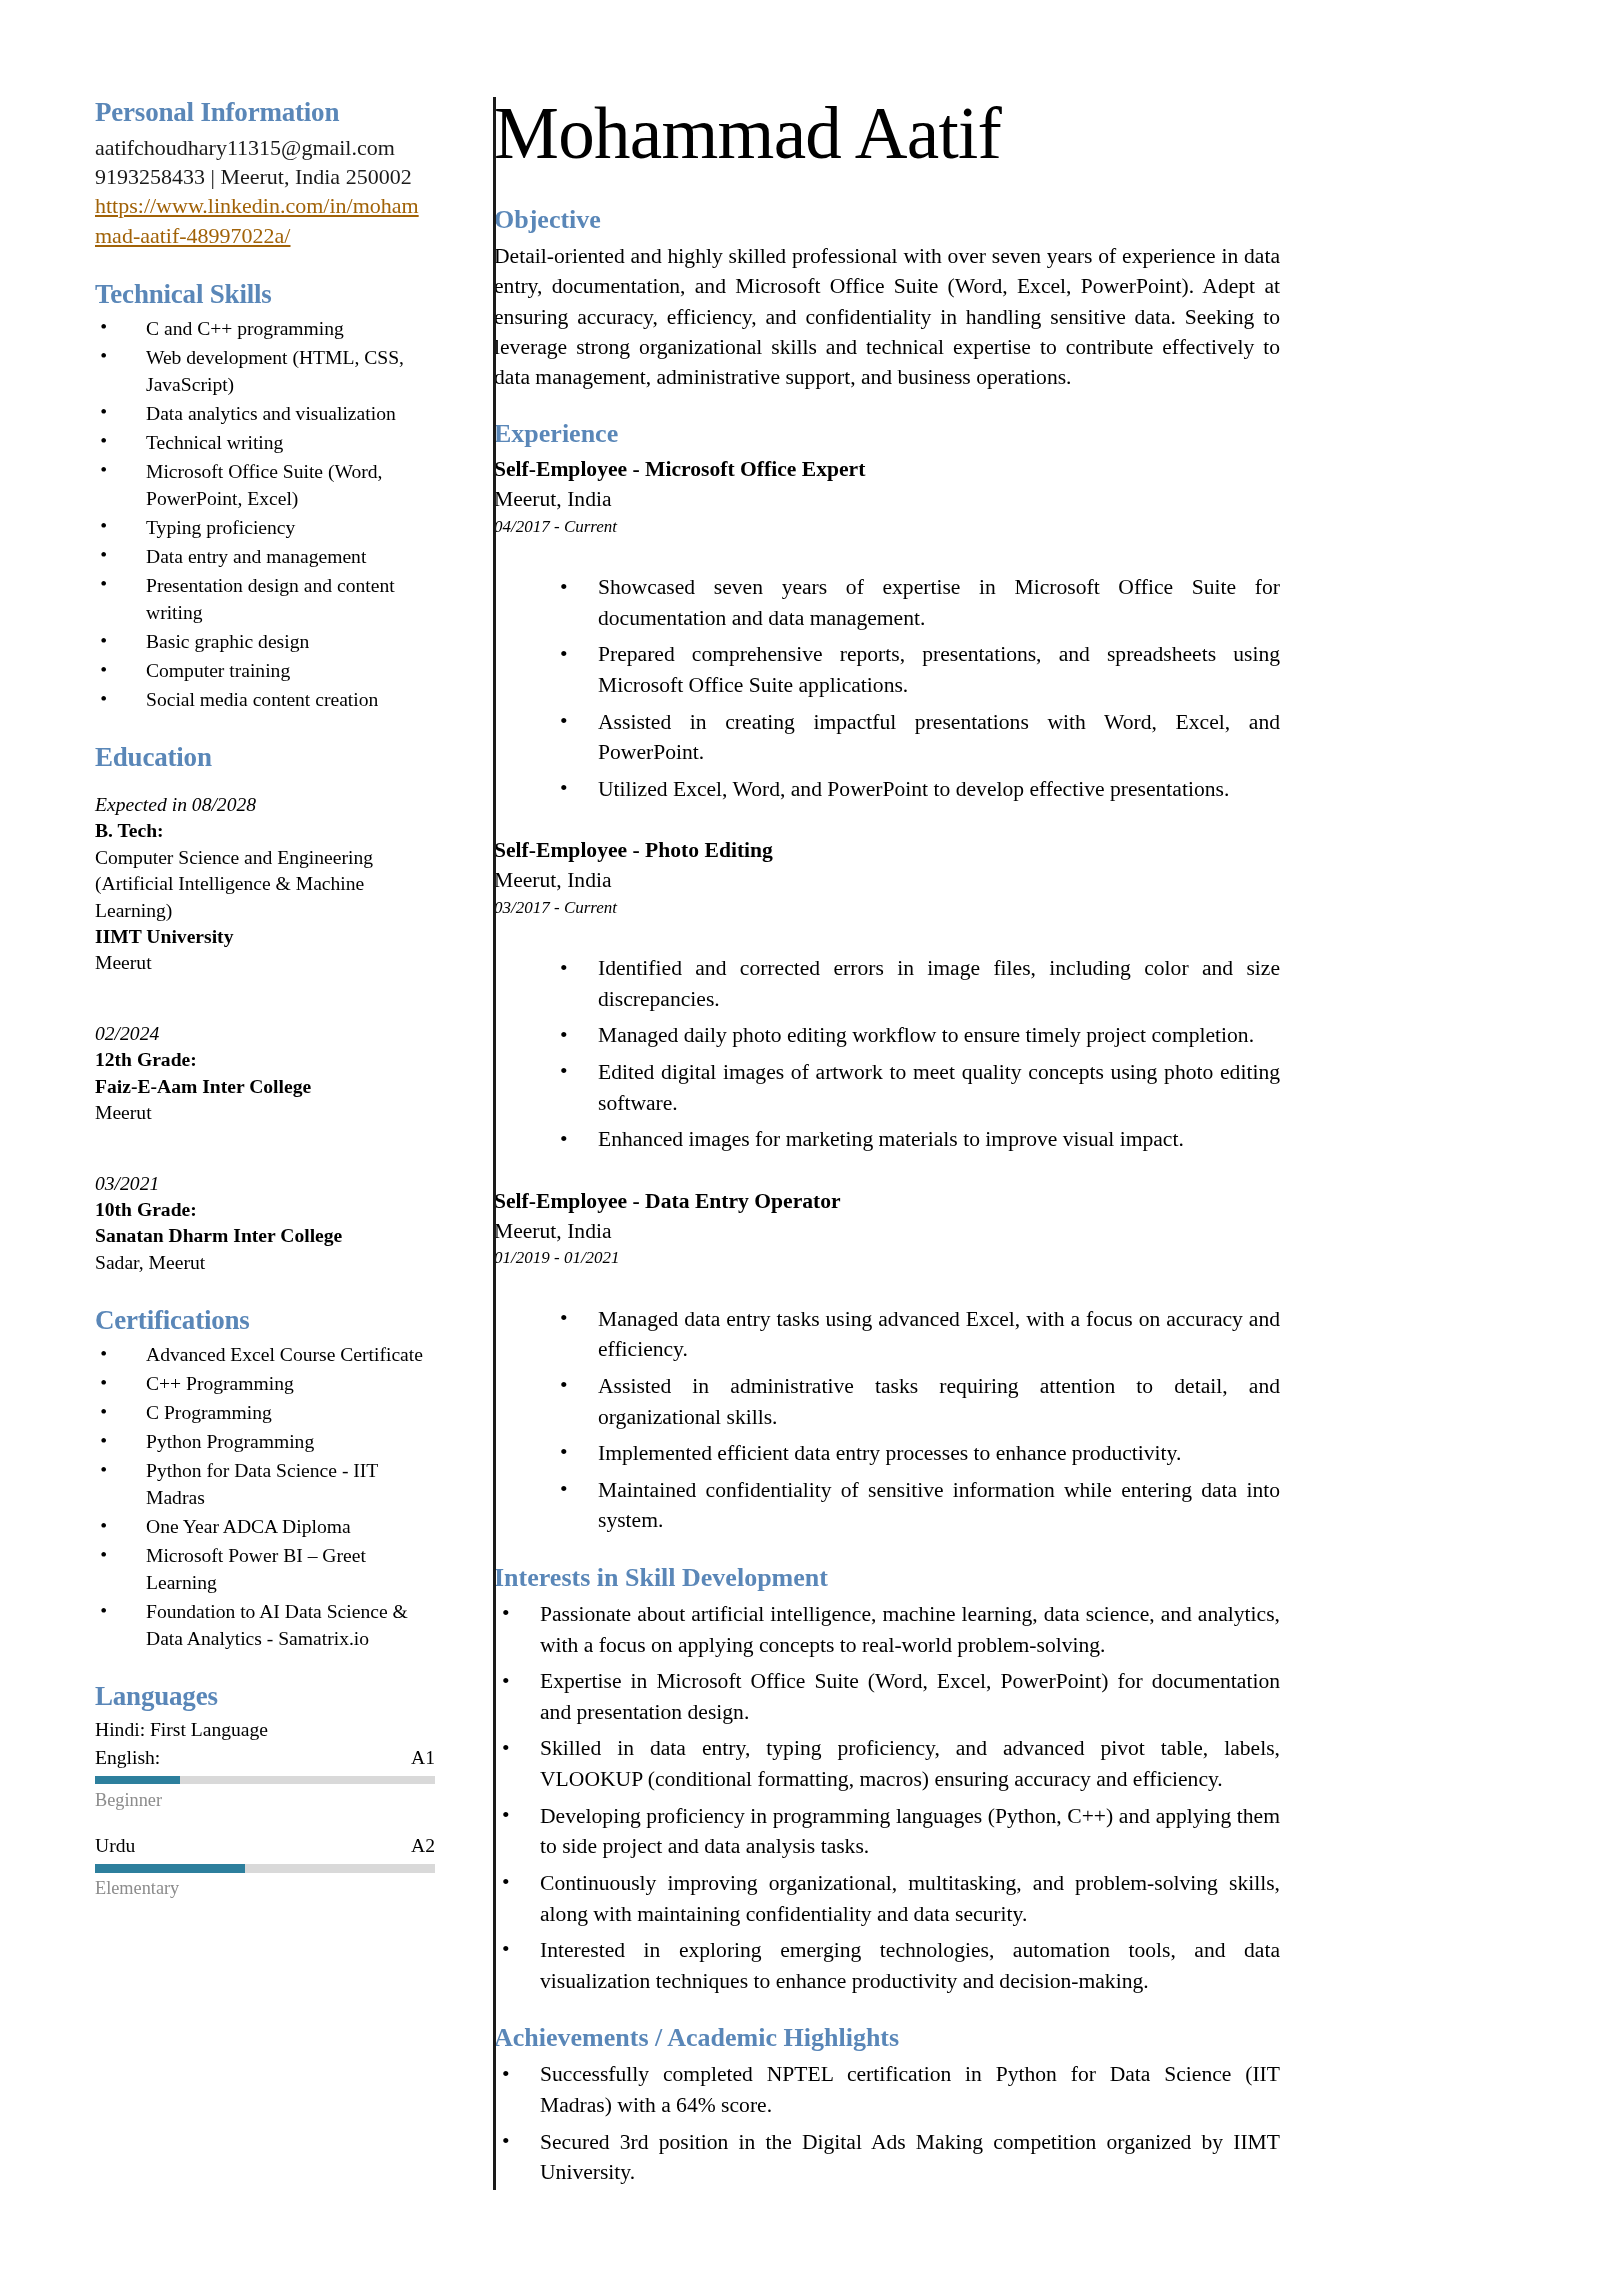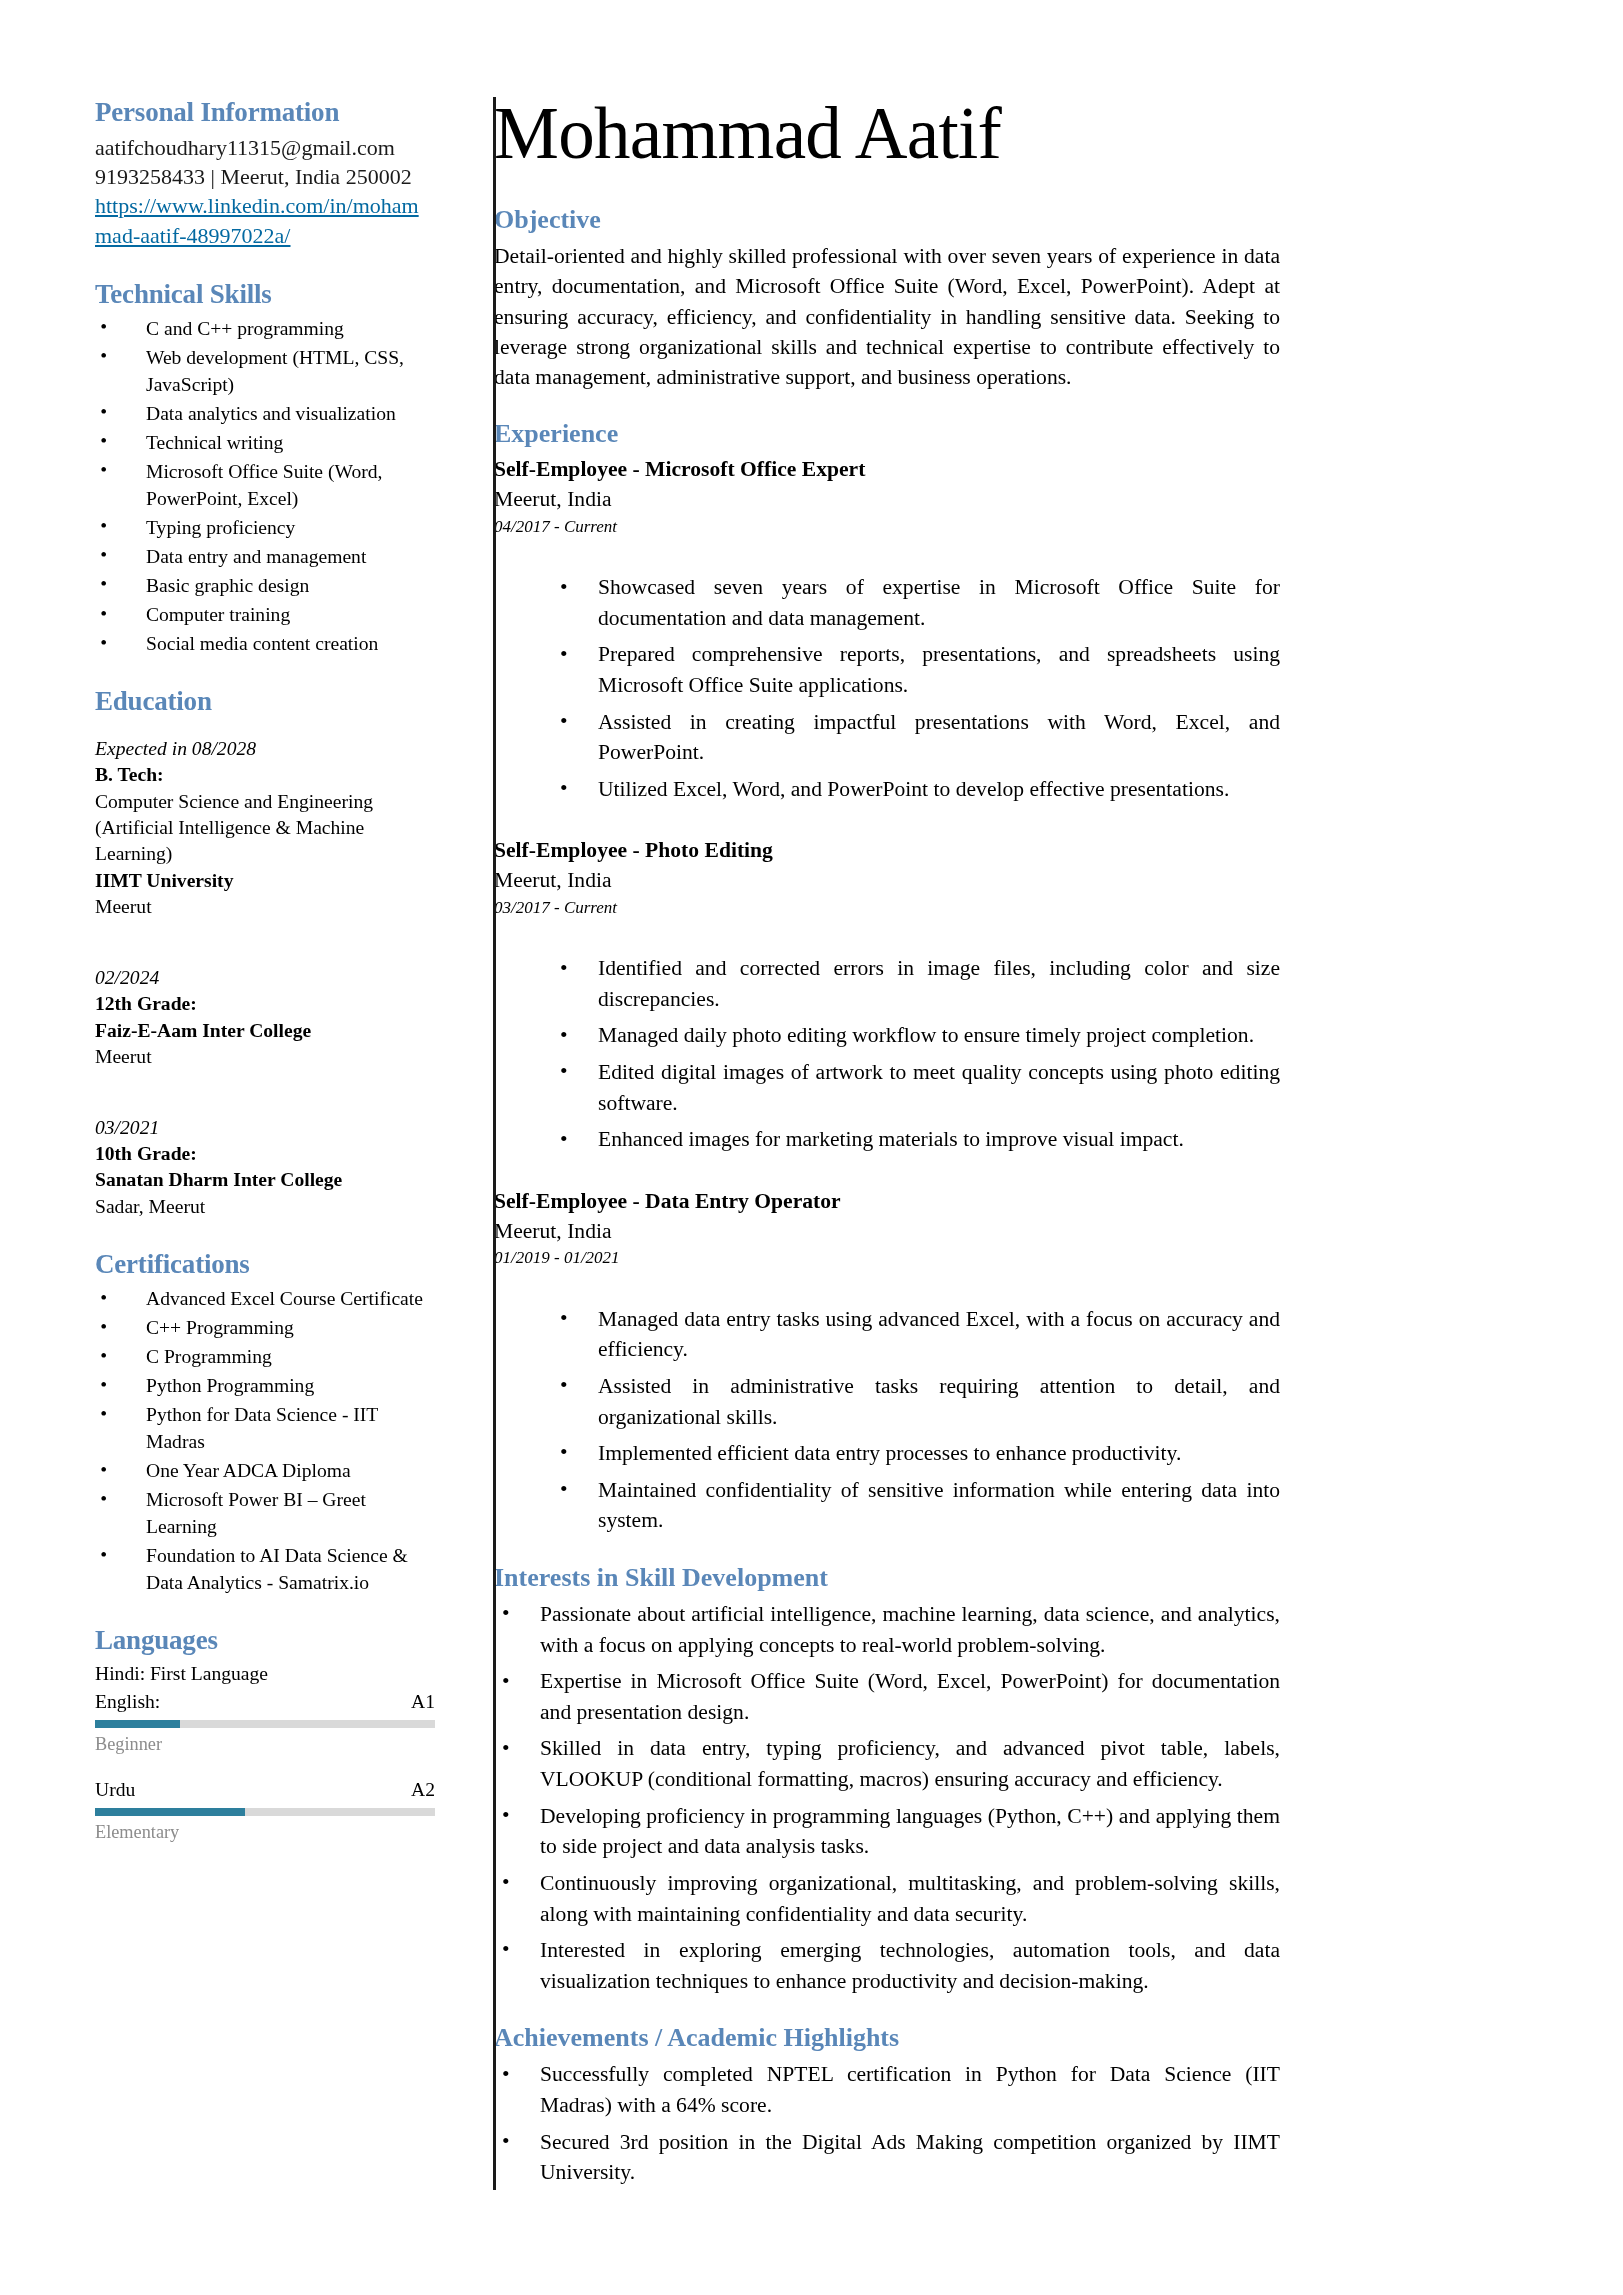--- a/index.html
+++ b/index.html
@@ -52,21 +52,21 @@
     margin-bottom: 3.9px;
   }
   .sec-gap { margin-top: 29px; }
 
   .side-line {
     font-size: 22px;
     line-height: 1.33;
     color: #1a1a1a;
   }
   .side-line.link {
-    color: #0369a1;
+    color: #a16207;
     text-decoration: underline;
     word-break: break-all;
     display: block;
   }
 
   ul.side-list {
     list-style: none;
     margin-top: 2.6px;
   }
   ul.side-list > li {
@@ -222,20 +222,21 @@
     <section class="sec-gap">
       <div class="side-h">Technical Skills</div>
       <ul class="side-list">
         <li>C and C++ programming</li>
         <li>Web development (HTML, CSS, JavaScript)</li>
         <li>Data analytics and visualization</li>
         <li>Technical writing</li>
         <li>Microsoft Office Suite (Word, PowerPoint, Excel)</li>
         <li>Typing proficiency</li>
         <li>Data entry and management</li>
+        <li>Presentation design and content writing</li>
         <li>Basic graphic design</li>
         <li>Computer training</li>
         <li>Social media content creation</li>
       </ul>
     </section>
 
     <section class="sec-gap">
       <div class="side-h">Education</div>
 
       <div class="edu-block">

